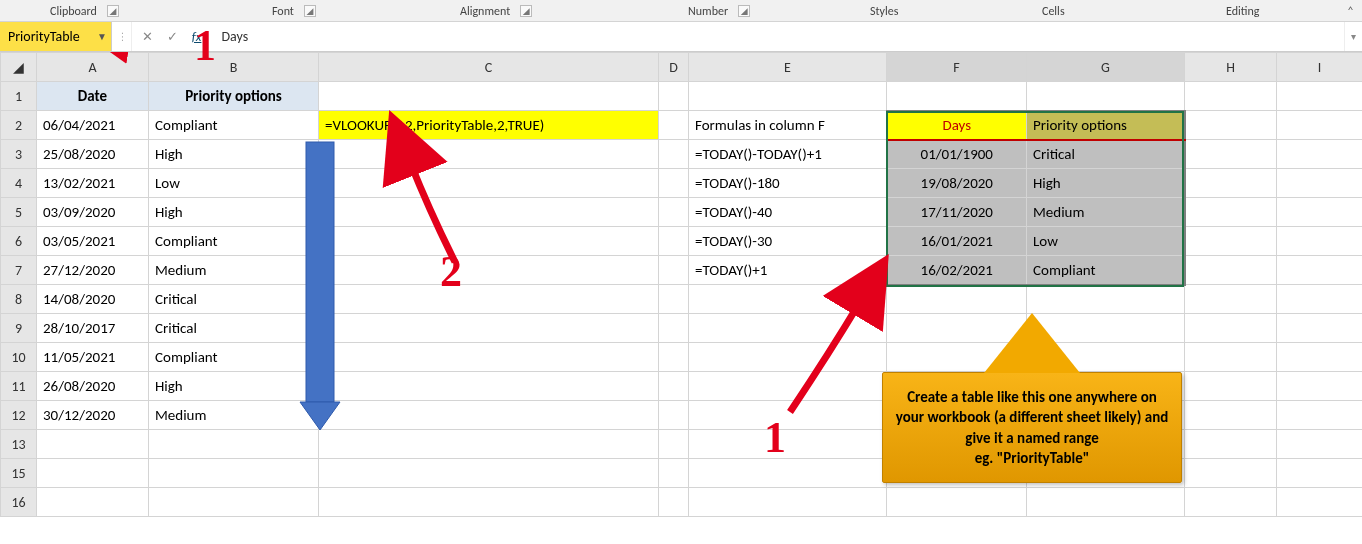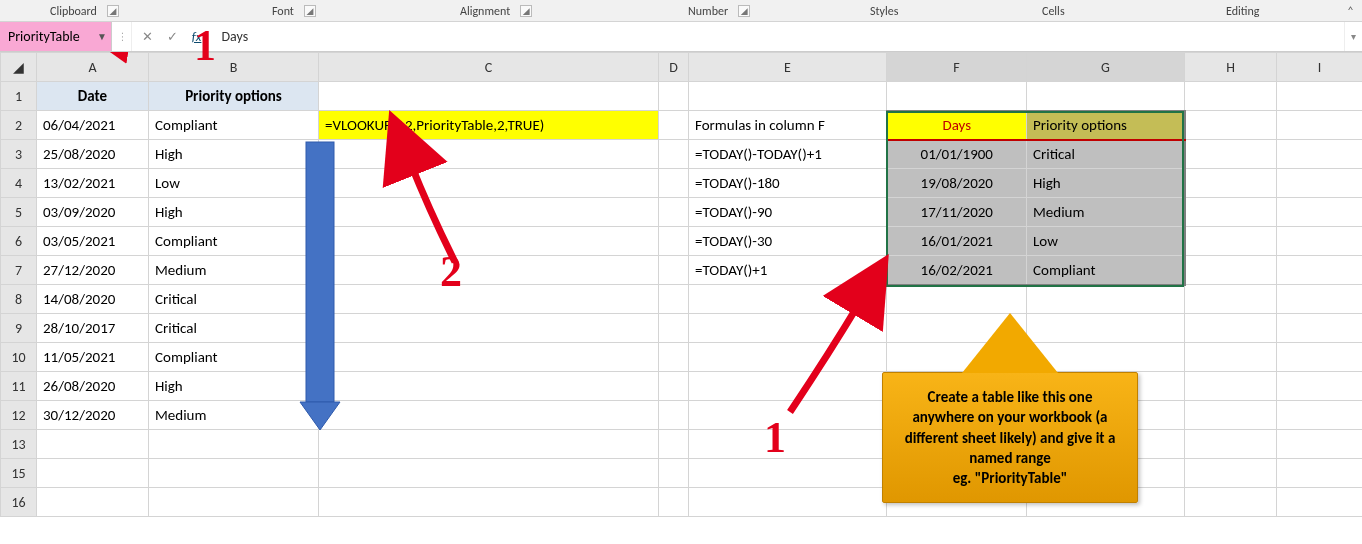--- a/index.html
+++ b/index.html
@@ -56,21 +56,21 @@
     align-items: stretch;
     border-bottom: 1px solid #ccc;
     background: #fff;
   }
   .name-box {
     width: 112px;
     display: flex;
     align-items: center;
     position: relative;
     border-right: 1px solid #ccc;
-    background: #f9a8d4;
+    background: #fde047;
     padding-left: 8px;
     font-size: 14px;
   }
   .name-box .dd {
     position: absolute;
     right: 4px;
     font-size: 10px;
     color: #555;
   }
   .sep-dots {
@@ -217,21 +217,21 @@
   .overlay svg { position:absolute; top:0; left:0; }
   .callout {
     position: absolute;
     background: #f2a900;
     background: linear-gradient(#f8b417,#e09700);
     color: #000;
     font-size: 15px;
     font-weight: bold;
     text-align: center;
     padding: 14px 12px;
-    width: 256px;
+    width: 300px;
     border: 1px solid #c08000;
     border-radius: 2px;
     box-shadow: 2px 2px 4px rgba(0,0,0,0.25);
     line-height: 1.35;
   }
   .callout::before {
     content: "";
     position: absolute;
     top: -60px;
     left: 50%;
@@ -371,21 +371,21 @@
     <td class="pt-cell right">High</td>
     <td></td>
           <td></td>
   </tr>
   <tr>
           <td class="rowhdr">5</td>
     <td class="center">03/09/2020</td>
     <td>High</td>
     <td></td>
           <td></td>
-    <td>=TODAY()-90</td>
+    <td>=TODAY()-40</td>
     <td class="pt-cell left">17/11/2020</td>
     <td class="pt-cell right">Medium</td>
     <td></td>
           <td></td>
   </tr>
   <tr>
           <td class="rowhdr">6</td>
     <td class="center">03/05/2021</td>
     <td>Compliant</td>
     <td></td>

